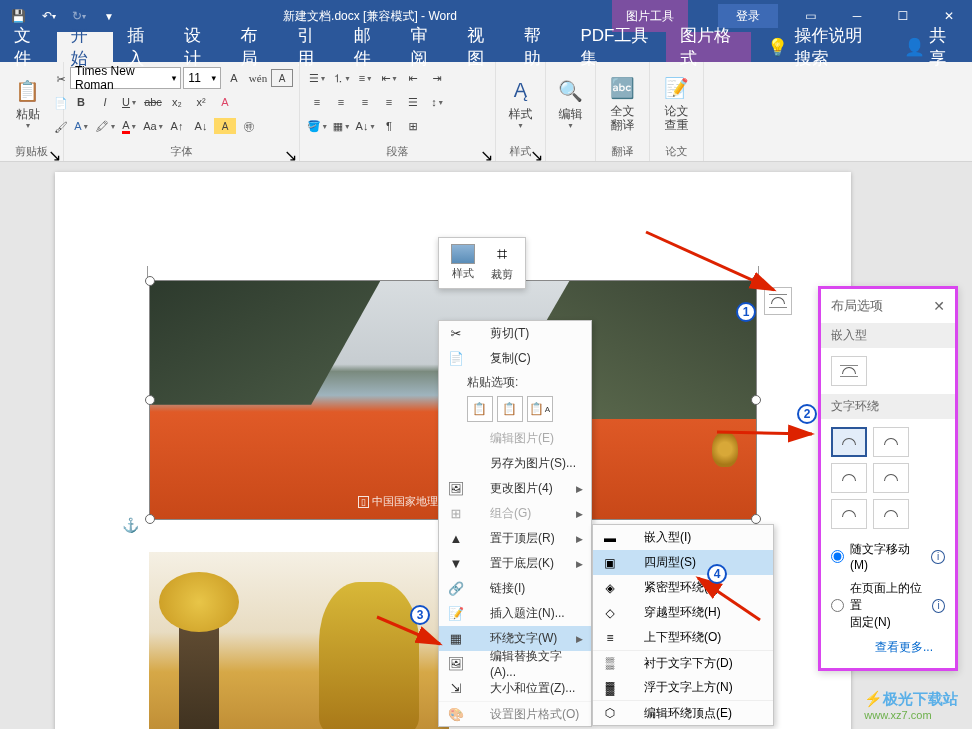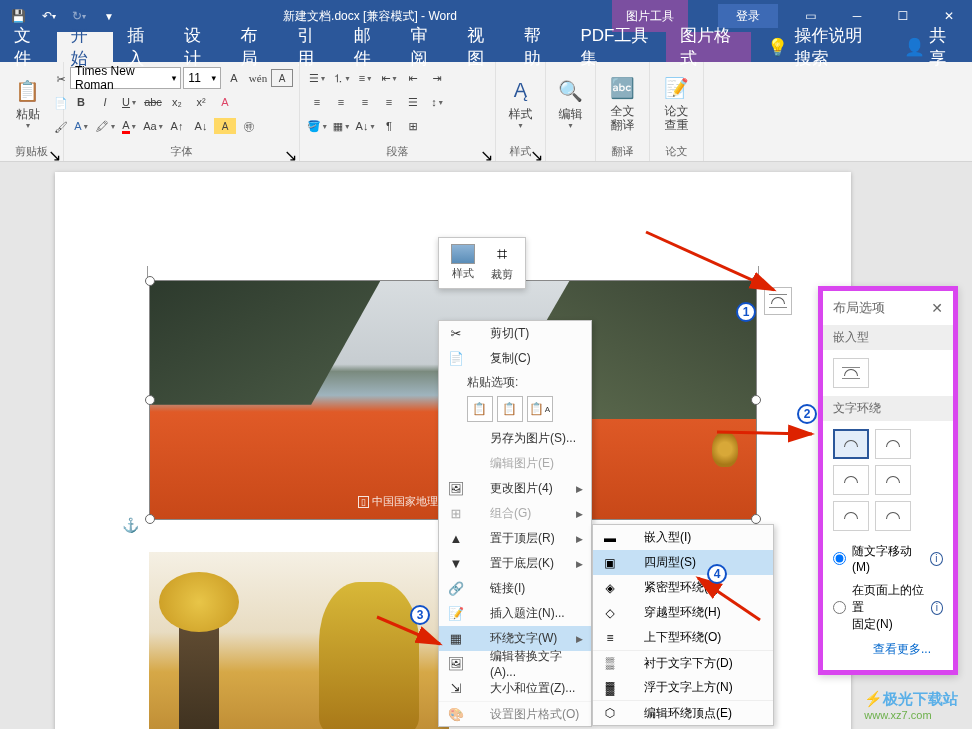--- a/index.html
+++ b/index.html
@@ -60,21 +60,21 @@
 .ctx-arrow { font-size: 9px; color: #666; }
 .ctx-section { padding: 3px 6px 3px 28px; font-size: 12px; color: #444; }
 .paste-opts { display: flex; gap: 4px; padding: 2px 6px 4px 28px; }
 .paste-opt { width: 26px; height: 26px; border: 1px solid #bbb; background: #fff; display: flex; align-items: center; justify-content: center; }
 
 
 .sub-menu { position: absolute; background: #fcfcfc; border: 1px solid #c6c6c6; box-shadow: 2px 2px 6px rgba(0,0,0,.2); width: 182px; font-size: 12px; }
 .sub-menu .ctx-item .wrap-ico { width: 22px; display:flex; align-items:center; justify-content:center; }
 
 
-.layout-panel { position: absolute; right: 14px; top: 286px; width: 140px; background: #fff; border: 5px solid #d946ef; box-shadow: 0 2px 8px rgba(0,0,0,.18); font-size: 12px; padding-bottom: 8px; }
+.layout-panel { position: absolute; right: 14px; top: 286px; width: 140px; background: #fff; border: 3px solid #d946ef; box-shadow: 0 2px 8px rgba(0,0,0,.18); font-size: 12px; padding-bottom: 8px; }
 .lp-title { display: flex; align-items: center; justify-content: space-between; padding: 8px 10px; color: #6a6a6a; font-size: 13px; }
 .lp-close { cursor: pointer; color: #666; font-size: 14px; }
 .lp-section { background: #eee; padding: 4px 10px; color: #666; font-size: 12px; }
 .lp-grid { display: flex; flex-wrap: wrap; gap: 6px; padding: 8px 10px; }
 .lp-opt { width: 36px; height: 30px; border: 1px solid #d0d0d0; display: flex; align-items: center; justify-content: center; cursor: pointer; background: #fff; }
 .lp-opt.sel { border: 2px solid #2b579a; background: #e3edf9; }
 .lp-radio { display: flex; align-items: center; gap: 6px; padding: 4px 10px; }
 .lp-radio input { margin: 0; }
 .lp-info { width: 14px; height: 14px; border: 1px solid #2b579a; border-radius: 50%; color: #2b579a; font-size: 10px; display: flex; align-items: center; justify-content: center; }
 .lp-more { text-align: right; padding: 4px 22px; color: #0066cc; cursor: pointer; }
@@ -327,27 +327,27 @@
     <div class="ctx-item">
         <div class="ctx-ico">📄</div>
         <div class="ctx-label">复制(C)</div>
       </div>
     <div class="ctx-section" style="padding-left:28px">粘贴选项:</div>
     <div class="paste-opts">
       <div class="paste-opt">📋</div>
       <div class="paste-opt">📋</div>
       <div class="paste-opt">📋<sub style="font-size:8px">A</sub></div>
     </div>
-    <div class="ctx-item">
-        <div class="ctx-ico"></div>
-        <div class="ctx-label">另存为图片(S)...</div>
-      </div>
     <div class="ctx-item disabled">
         <div class="ctx-ico"></div>
         <div class="ctx-label">编辑图片(E)</div>
+      </div>
+    <div class="ctx-item">
+        <div class="ctx-ico"></div>
+        <div class="ctx-label">另存为图片(S)...</div>
       </div>
     <div class="ctx-item">
         <div class="ctx-ico">🖼</div>
         <div class="ctx-label">更改图片(4)</div>
         <div class="ctx-arrow">▶</div>
       </div>
     <div class="ctx-item disabled">
         <div class="ctx-ico">⊞</div>
         <div class="ctx-label">组合(G)</div>
         <div class="ctx-arrow">▶</div>

